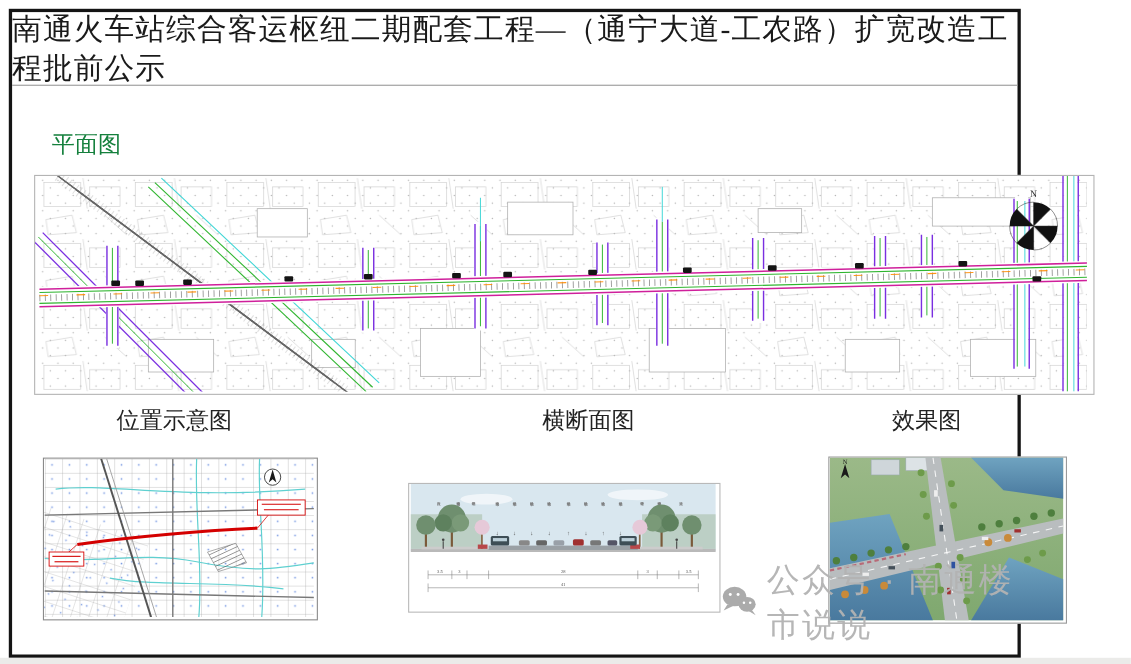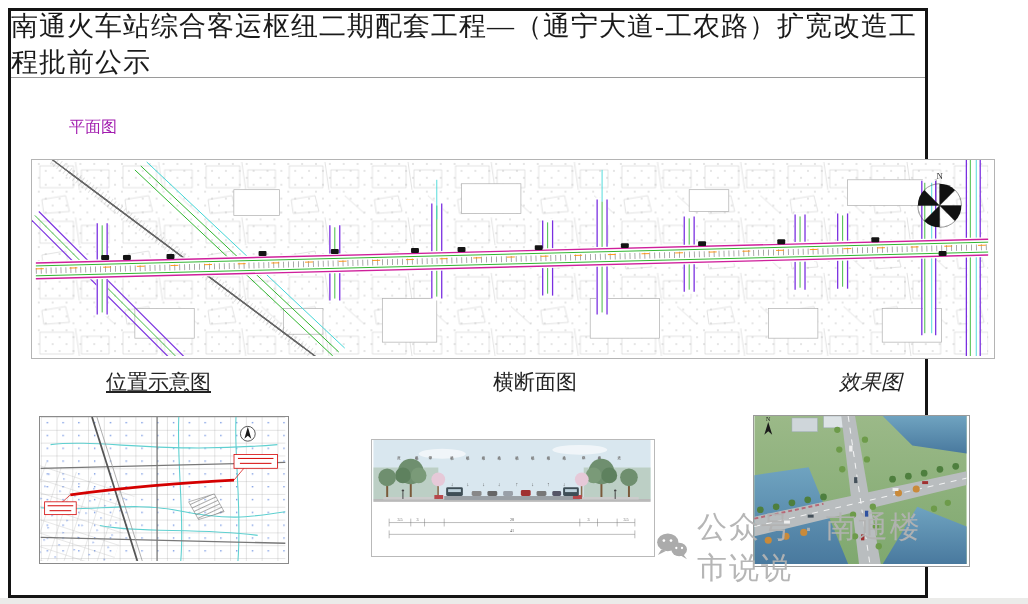--- a/index.html
+++ b/index.html
@@ -3,21 +3,21 @@
 <meta charset="utf-8">
 <style>
   html,body{margin:0;padding:0;background:#ffffff;width:1028px;height:604px;overflow:hidden;
     font-family:"Liberation Serif","DejaVu Serif",serif;}
   .frame{position:absolute;left:8px;top:8px;width:920px;height:590px;border:3px solid #141414;
     background:#ffffff;box-sizing:border-box;}
   .bottom-strip{position:absolute;left:0;top:598px;width:1028px;height:6px;background:#ebebe9;}
   .title-bar{position:absolute;left:0;top:0;width:100%;height:66px;border-bottom:1px solid #9a9a9a;
     display:flex;align-items:center;justify-content:center;}
   .title-bar h1{margin:0;font-size:27px;font-weight:400;color:#1a1a1a;letter-spacing:1px;}
-  .plan-label{position:absolute;left:58px;top:106px;font-size:16px;color:#a21caf;}
+  .plan-label{position:absolute;left:36px;top:106px;font-size:21px;color:#15803d;}
   .fig-label{position:absolute;top:357px;font-size:21px;color:#222;}
   .plan-box{position:absolute;left:20px;top:148px;width:962px;height:198px;border:1px solid #b4b4b4;
     background:#fff;}
   .fig-box{position:absolute;background:#fff;}
   .loc-box{left:28px;top:405px;width:248px;height:146px;border:1px solid #8a8a8a;}
   .cross-box{left:360px;top:428px;width:282px;height:116px;border:1px solid #b9b9b9;}
   .render-box{left:742px;top:404px;width:215px;height:150px;border:1px solid #9a9a9a;}
   svg{display:block;}
   .watermark{position:absolute;left:644px;top:512px;height:50px;display:flex;align-items:center;
     z-index:6;}
@@ -183,23 +183,23 @@
           <path d="M0,0 L-22,0 A22,22 0 0 1 -15.6,-15.6 Z" fill="#111"></path>
           <path d="M0,0 L-15.6,-15.6 A22,22 0 0 1 0,-22 Z" fill="none" stroke="#333" stroke-width="0.5"></path>
           <path d="M0,0 L0,-22 A22,22 0 0 1 15.6,-15.6 Z" fill="#111"></path>
           <path d="M0,0 L15.6,-15.6 A22,22 0 0 1 22,0 Z" fill="none" stroke="#333" stroke-width="0.5"></path>
         </g>
         <text x="0" y="-27" text-anchor="middle" font-size="9" fill="#333">N</text>
       </g>
     </svg>
   </div>
 
-  <div class="fig-label" style="left:95px;text-decoration:underline;">位置示意图</div>
+  <div class="fig-label" style="left:95px;">位置示意图</div>
   <div class="fig-label" style="left:482px;">横断面图</div>
-  <div class="fig-label" style="left:828px;font-style:italic;">效果图</div>
+  <div class="fig-label" style="left:800px;">效果图</div>
 
   <div class="fig-box loc-box">
     <svg width="246" height="144" viewBox="0 0 248 146">
       <defs>
         <pattern id="patGrid" width="16" height="13" patternUnits="userSpaceOnUse">
           <path d="M0,0 H16 M0,0 V13" stroke="#9d9d9d" stroke-width="0.55" fill="none"></path>
           <rect x="6" y="5" width="1.4" height="1.4" fill="#3a6bd6" opacity="0.7"></rect>
         </pattern>
         <pattern id="patHatch" width="4" height="4" patternUnits="userSpaceOnUse" patternTransform="rotate(65)">
           <line x1="0" y1="0" x2="0" y2="4" stroke="#555" stroke-width="1"></line>

